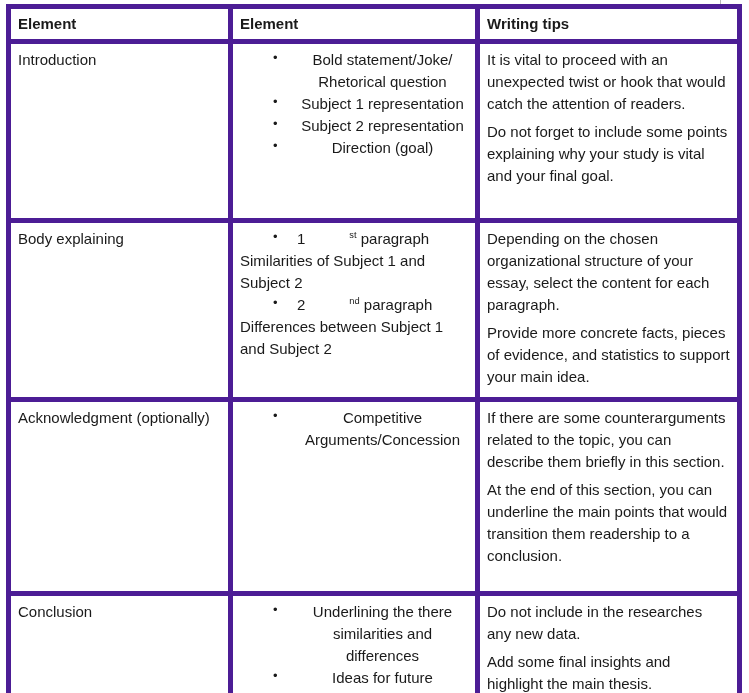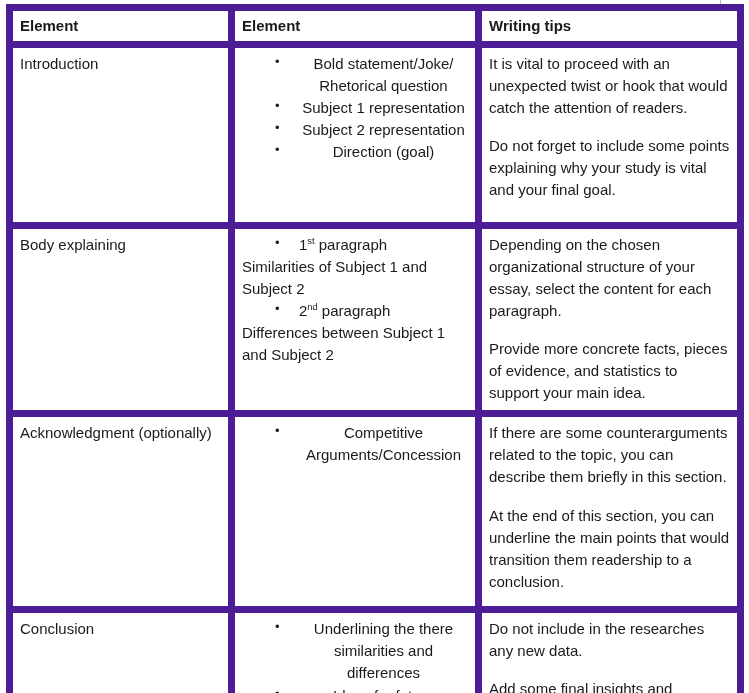--- a/index.html
+++ b/index.html
@@ -35,21 +35,21 @@
 
   table.essay-table {
     border-collapse: collapse;
     table-layout: fixed;
     width: 731px;
     background: #ffffff;
   }
 
   table.essay-table td,
   table.essay-table th {
-    border: 7px solid #4c1d95;
+    border: 5px solid #4c1d95;
     vertical-align: top;
     padding: 5px 7px 6px 7px;
     font-size: 15px;
     line-height: 1.47;
     font-weight: normal;
     text-align: left;
   }
 
   table.essay-table th {
     font-weight: bold;
@@ -107,28 +107,29 @@
   }
   .cont-line {
     padding-left: 0;
     line-height: 1.47;
   }
 
   sup {
     font-size: 0.62em;
     vertical-align: super;
     line-height: 0;
+    margin-left: 44px;
   }
 
   p.tip {
     margin: 0;
     line-height: 1.47;
   }
   p.tip.spaced {
-    margin-top: 16px;
+    margin-top: 6px;
   }
 </style>
 </head>
 <body>
 
 <div class="margin-guide"></div>
 
 <div class="table-wrap">
   <table class="essay-table">
     <colgroup>

